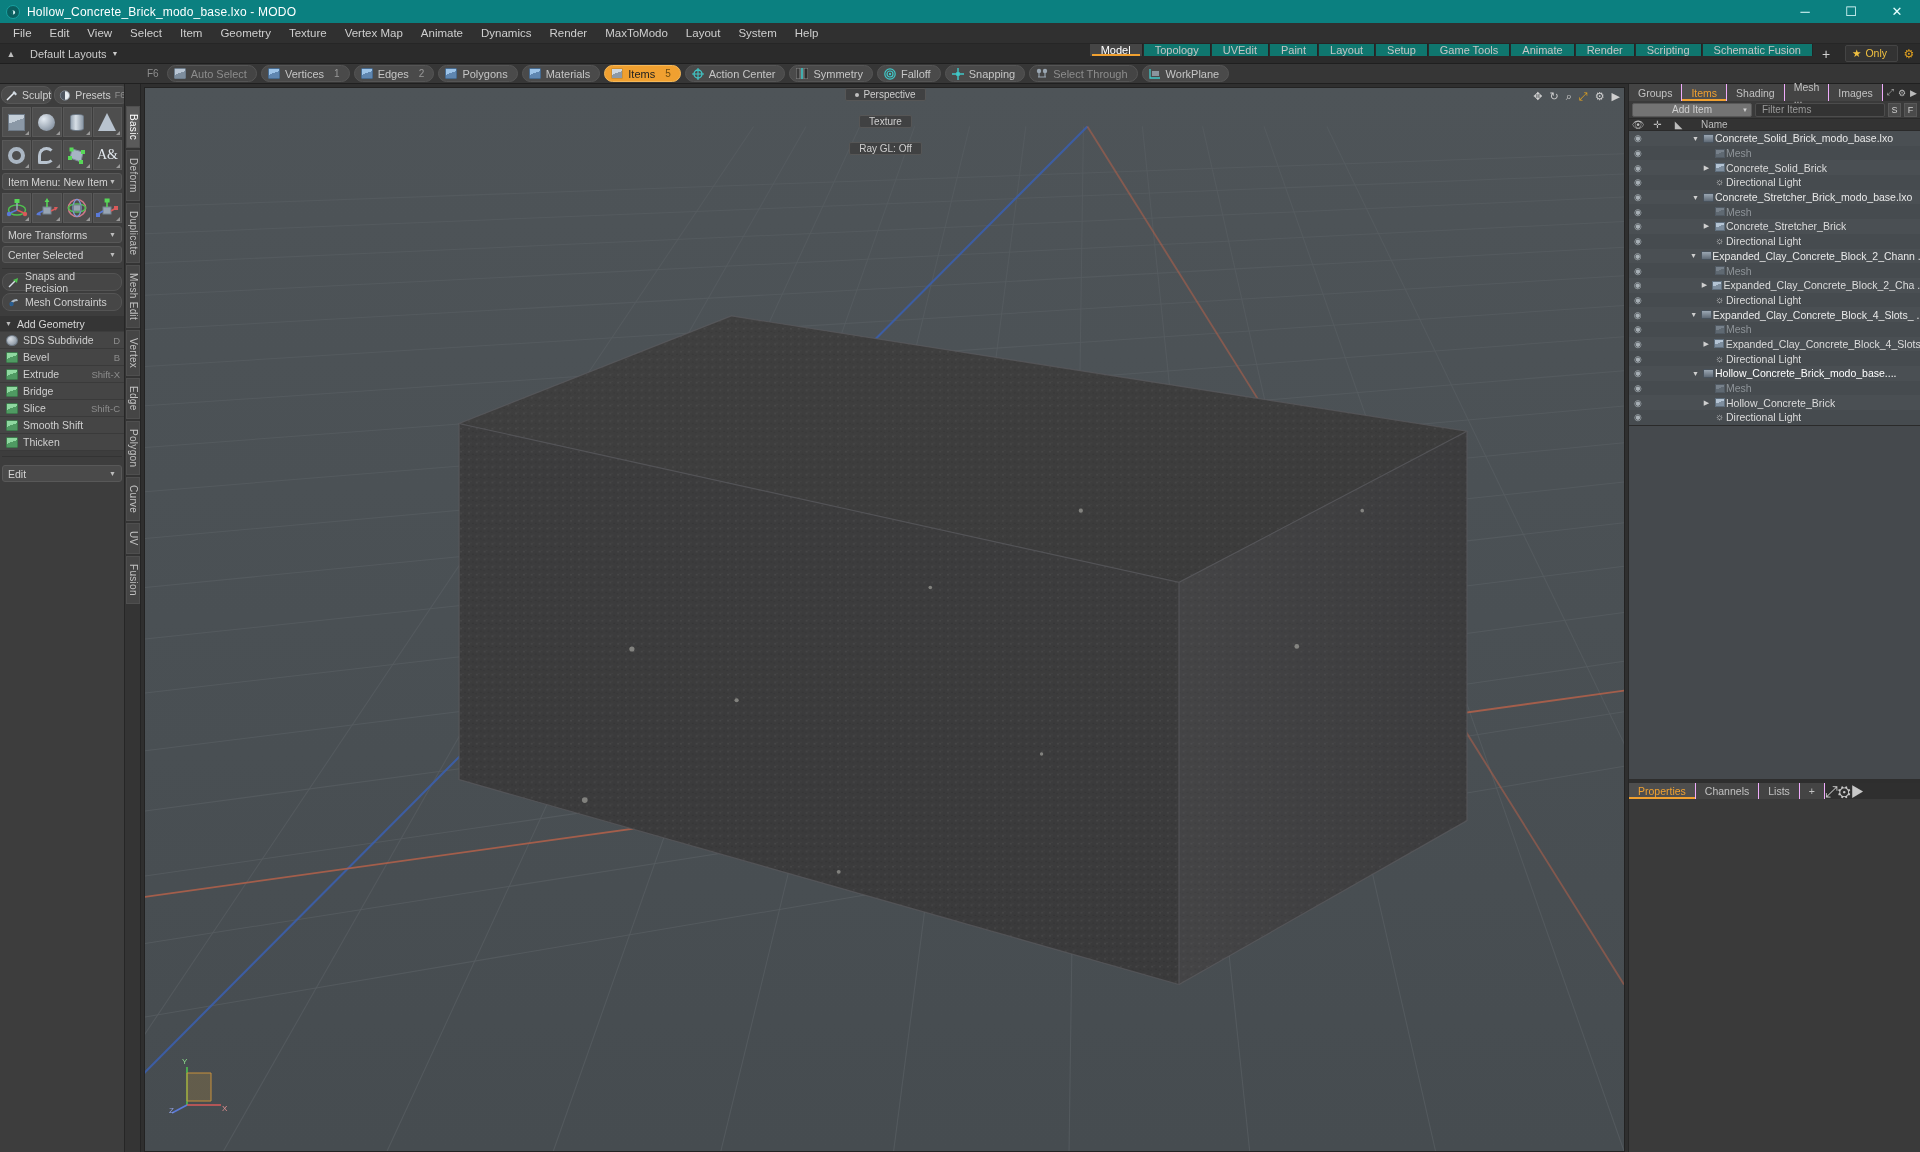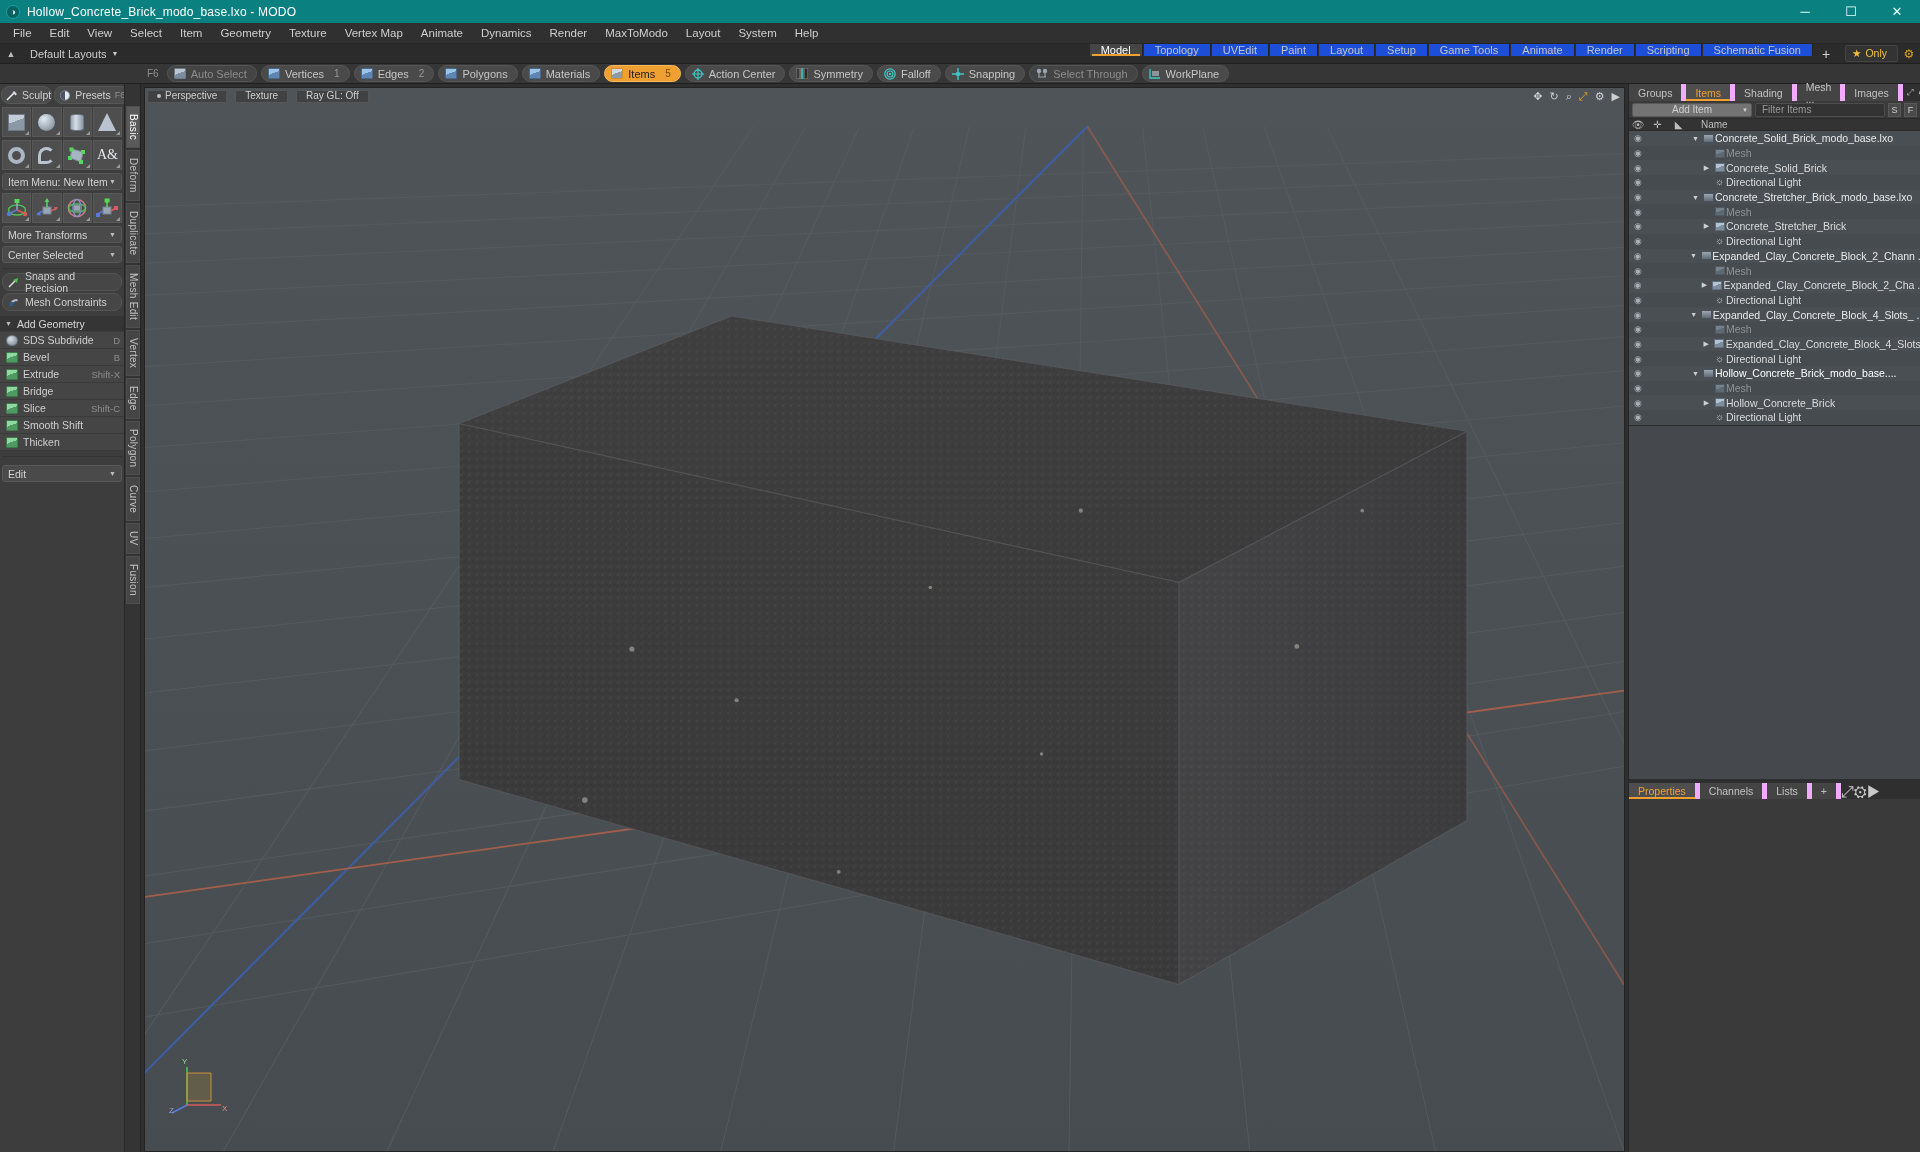--- a/index.html
+++ b/index.html
@@ -26,21 +26,21 @@
   
   .layoutrow { height:20px; background:#2b2b2b; display:flex; align-items:stretch;
       flex:0 0 20px; border-bottom:1px solid #1f1f1f; }
   .layoutrow .lr-arrow { width:22px; display:flex; align-items:center; justify-content:center;
       color:#bdbdbd; font-size:9px; }
   .layoutrow .lr-default { font-size:11px; color:#cccccc; display:flex; align-items:center;
       padding:0 8px;justify-content:flex-end; }
   .layoutrow .lr-default .caret { margin-left:5px; font-size:7px; }
   .layoutrow .lt-tabs { margin-left:auto; display:flex; align-items:flex-start; margin-right:0; }
   .lt-tab { font-size:11px; color:#c5c5c5; padding:0 11px; display:flex; align-items:center;
-      background:#1d4ed8; border-left:1px solid #2b2b2b; border-right:1px solid #242424;
+      background:#0f766e; border-left:1px solid #2b2b2b; border-right:1px solid #242424;
       position:relative; }
   .lt-tab.active { background:#454545; color:#ffffff; }
   .lt-tab.active::after { content:""; position:absolute; left:2px; right:2px; bottom:0;
       height:2px; background:#f0a030; }
   .lt-plus { width:26px; display:flex; align-items:center; justify-content:center;
       font-size:14px; color:#d2d2d2; background:#2b2b2b; }
   .lr-right { display:flex; align-items:center; background:#2b2b2b; padding-left:6px; }
   .only-btn { font-size:10.5px; color:#f0c040; background:#333; border:1px solid #444;
       padding:1px 10px 2px 6px; display:flex; align-items:center; gap:4px; border-radius:2px; }
   .gear-sm { width:22px; display:flex; align-items:center; justify-content:center;
@@ -123,41 +123,41 @@
       background:#454545; border:1px solid #4f4f4f; margin-bottom:2px; width:14px;
       text-align:center; letter-spacing:.3px; }
   .vtab.active { background:#5a5a5a; color:#fff; }
 
   
   .viewwrap { flex:1 1 auto; display:flex; flex-direction:column; min-width:0;
       background:#2f2f2f; padding:3px 3px 0 3px; }
   .viewport { position:relative; flex:1 1 auto; background:#4a5054; overflow:hidden;
       border:1px solid #232323; }
   .vp-top { position:absolute; top:0; left:0; right:0; height:16px; display:flex;
-      align-items:center; gap:8px; z-index:6; padding-left:2px; }
+      align-items:center; gap:14px; z-index:6; padding-left:2px;flex-direction:column; }
   .vp-tbtn { font-size:10px; color:#cfcfcf; background:rgba(62,62,62,.85);
       border:1px solid #565656; border-radius:2px; padding:0 9px; height:13px;
       line-height:12px; display:flex; align-items:center; gap:4px; }
   .vp-tbtn .dot { width:4px; height:4px; border-radius:50%; background:#c0c0c0; }
   .vp-icons { position:absolute; right:4px; top:2px; display:flex; gap:7px; z-index:7;
       align-items:center; }
   .vp-icons span { font-size:11px; color:#cfcfcf; line-height:12px; }
   .vp-icons span.orange { color:#e8a61c; }
   .grid-svg { position:absolute; inset:0; width:100%; height:100%; }
   .vp-stats { position:absolute; right:8px; bottom:6px; text-align:right;
       font-size:10.5px; line-height:13px; color:#b9b9b9; z-index:6; }
   .vp-stats .hl { color:#e8a61c; }
   .axis-gizmo { position:absolute; left:24px; bottom:36px; width:60px; height:62px; z-index:6; }
 
   
   .rightpanel { width:292px; flex:0 0 292px; background:#3a3a3a; display:flex;
       flex-direction:column; border-left:1px solid #262626; }
   .rp-tabs { height:17px; display:flex; align-items:stretch; background:#2f2f2f; }
   .rp-tab { font-size:10.5px; color:#c2c2c2; padding:0 9px; display:flex; align-items:center;
-      background:#444; border-right:5px solid #f0abfc; position:relative; }
+      background:#444; border-right:1px solid #f0abfc; position:relative; }
   .rp-tab.active { background:#4e4e4e; color:#f0a030; }
   .rp-tab.active::after { content:""; position:absolute; left:0; right:0; bottom:0;
       height:2px; background:#f0a030; }
   .rp-tabs .fill { flex:1; background:#2f2f2f; }
   .rp-tabs .tiny { display:flex; align-items:center; gap:4px; padding:0 4px;
       font-size:9px; color:#bbb; background:#2f2f2f; }
   .rp-ctrl { height:17px; display:flex; align-items:center; gap:3px; padding:2px 3px;
       background:#3a3a3a; }
   .additem { flex:0 0 120px; height:14px; background:#737373; border:1px solid #585858;
       border-radius:2px; font-size:10px; color:#d0d0d0; display:flex; align-items:center;

